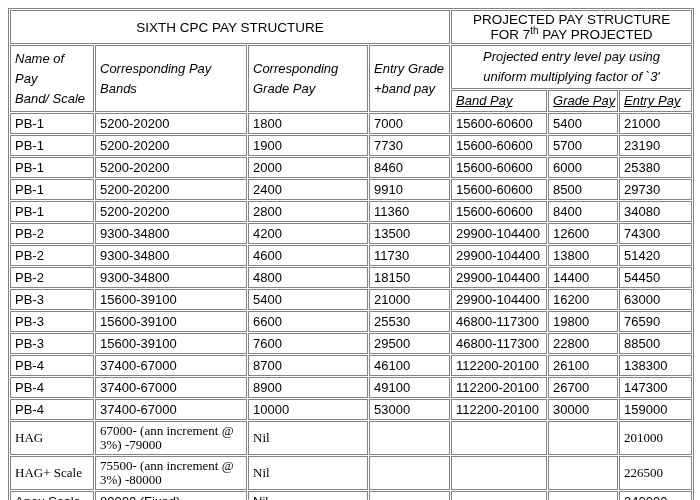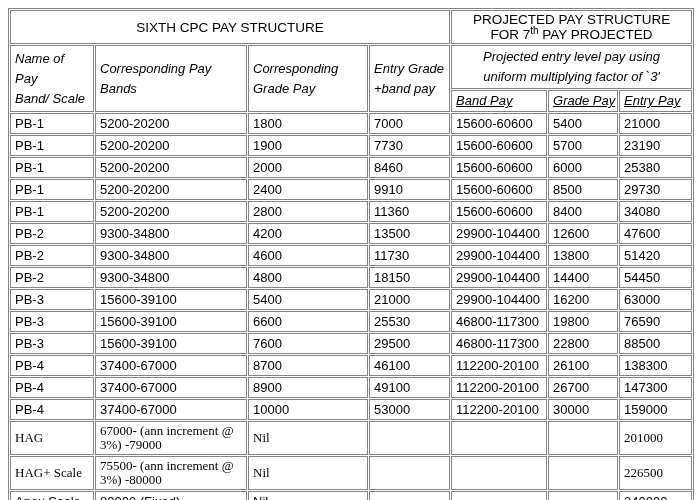--- a/index.html
+++ b/index.html
@@ -161,21 +161,21 @@
           <td>8400</td>
           <td>34080</td>
         </tr>
         <tr>
           <td>PB-2</td>
           <td>9300-34800</td>
           <td>4200</td>
           <td>13500</td>
           <td>29900-104400</td>
           <td>12600</td>
-          <td>47600</td>
+          <td>74300</td>
         </tr>
         <tr>
           <td>PB-2</td>
           <td>9300-34800</td>
           <td>4600</td>
           <td>11730</td>
           <td>29900-104400</td>
           <td>13800</td>
           <td>51420</td>
         </tr>

